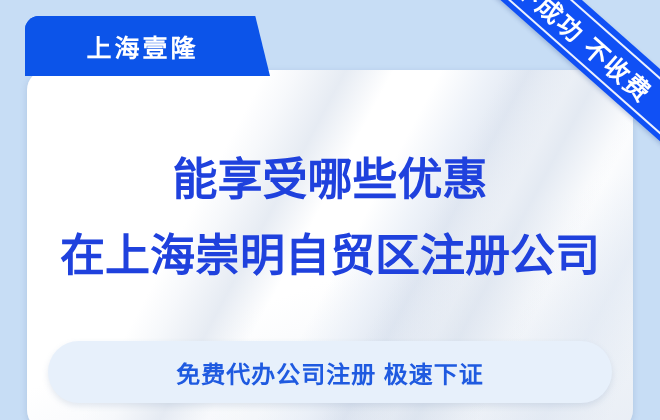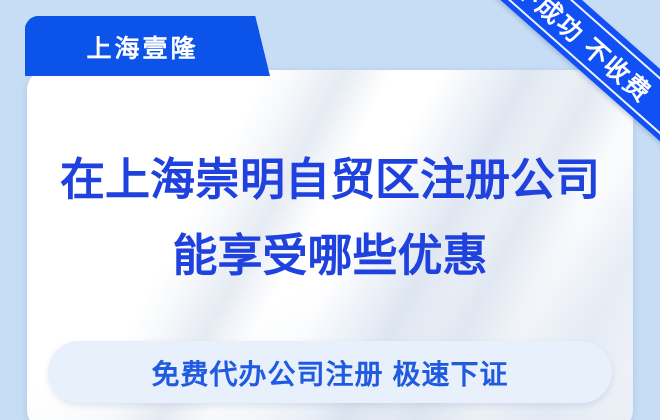--- a/index.html
+++ b/index.html
@@ -128,21 +128,21 @@
     background: #e7f0fb;
     border-radius: 31px;
     box-shadow: 0 3px 6px rgba(120,145,180,0.20);
     display: flex;
     align-items: center;
     justify-content: center;
     z-index: 3;
   }
   #cta-text {
     color: #1f5ae0;
-    font-size: 28px;
+    font-size: 24px;
     font-weight: bold;
     letter-spacing: 1px;
     white-space: nowrap;
   }
 
   
   #ribbon {
     position: absolute;
     left: 296px;
     top: -36px;
@@ -186,22 +186,22 @@
 </style>
 </head>
 <body>
 
 <div id="banner">
 
   <div id="card">
     <div id="card-sheen"></div>
 
     <div id="headline">
+      <div class="headline-line">能享受哪些优惠</div>
       <div class="headline-line">在上海崇明自贸区注册公司</div>
-      <div class="headline-line">能享受哪些优惠</div>
     </div>
 
     <div id="cta-pill">
       <span id="cta-text">免费代办公司注册 极速下证</span>
     </div>
   </div>
 
   <div id="brand-tab">
     <div id="brand-tab-inner"></div>
   </div>

